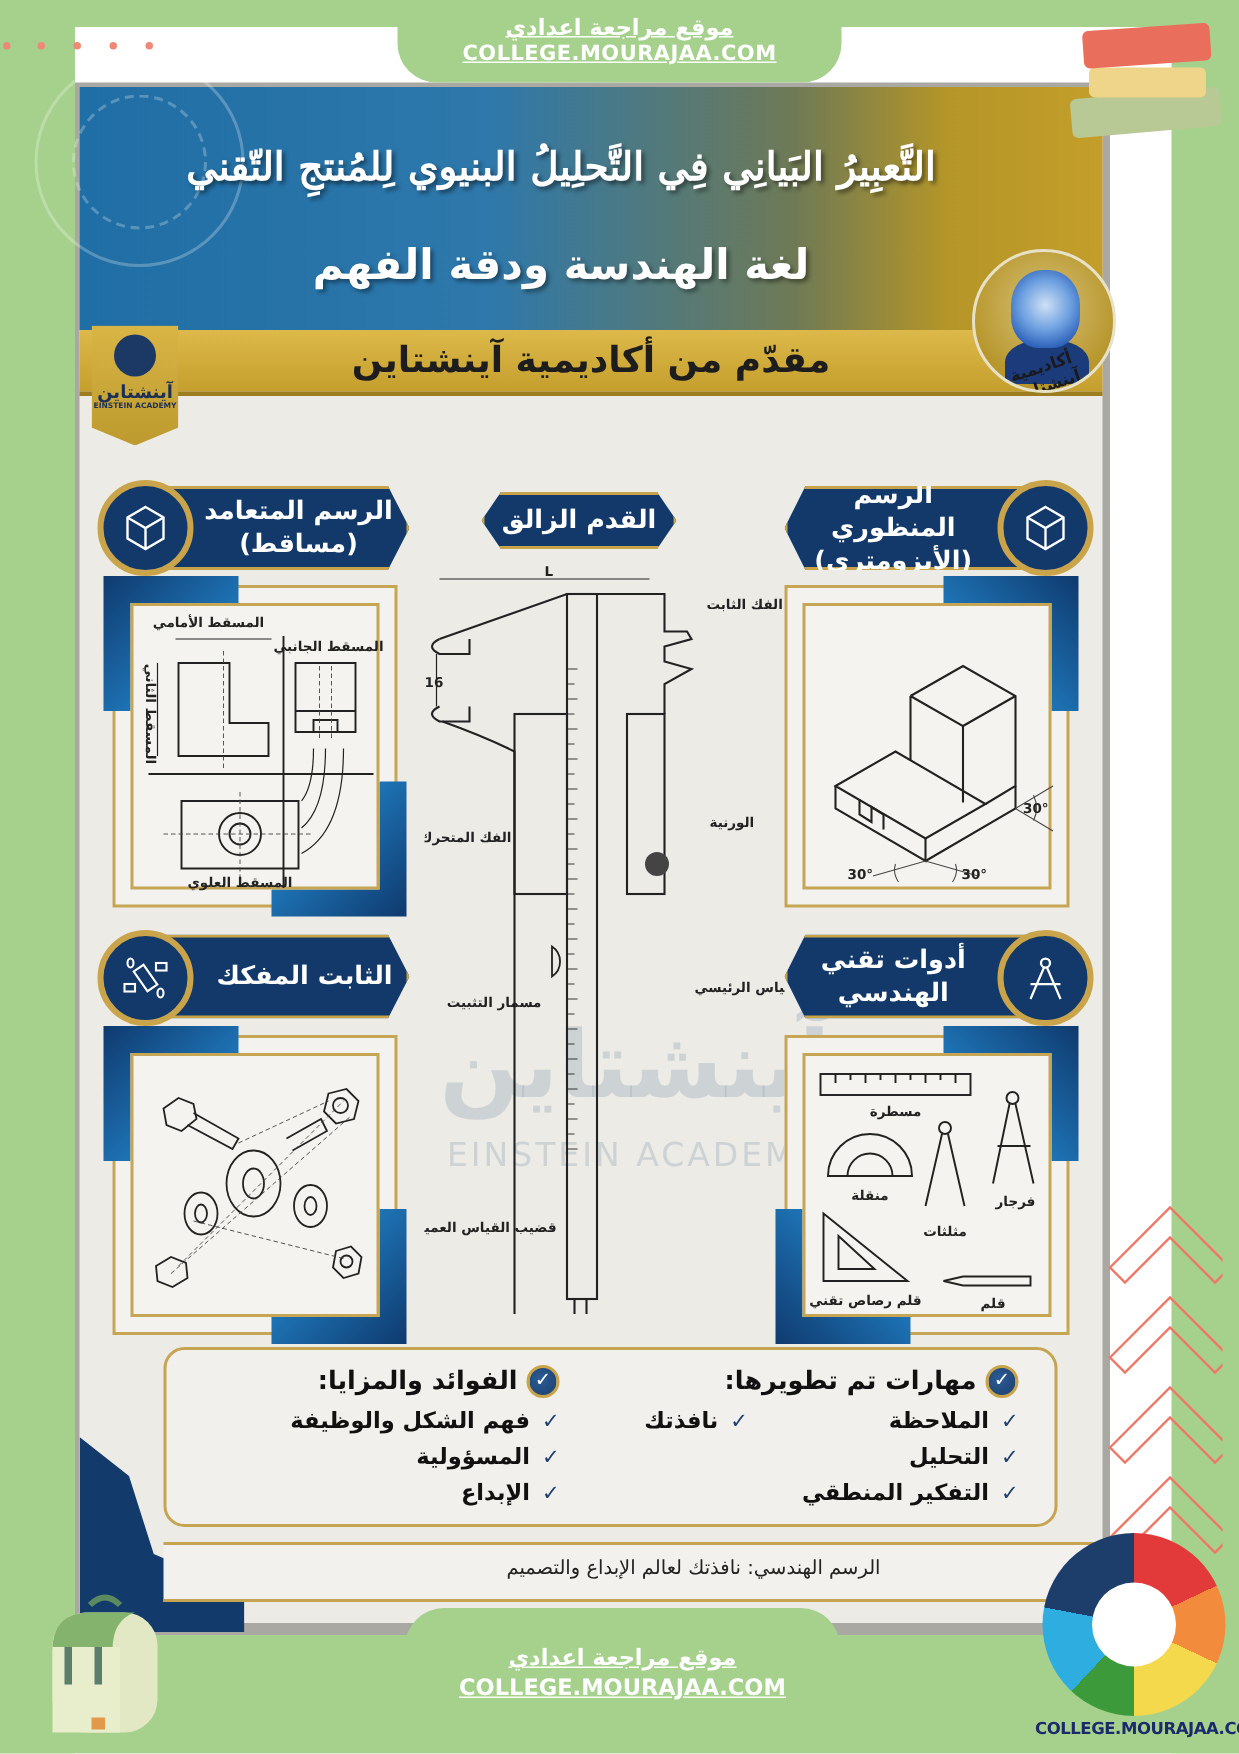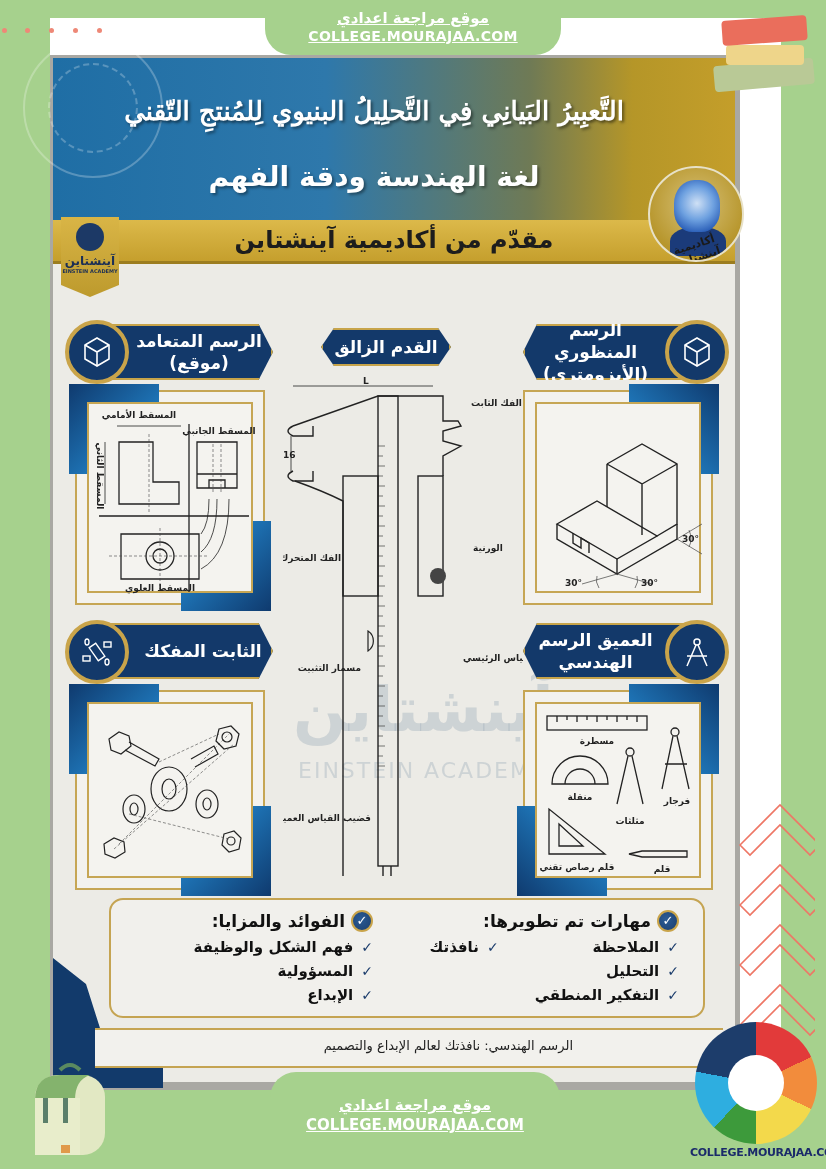--- a/index.html
+++ b/index.html
@@ -136,21 +136,21 @@
   .check-badge {
     width: 22px; height: 22px; border-radius: 50%;
     background: radial-gradient(circle at 40% 40%, #2a5b95, #1d3f6e);
     border: 2px solid #c9a44a; color: #fff; font-size: 13px; line-height: 18px; text-align: center;
   }
   .info-item { font-size: 15px; font-weight: bold; color: #111; margin-top: 6px; }
   .info-item .tick { color: #1c3d6c; margin-left: 8px; font-size: 14px; }
   .skills-grid { display: grid; grid-template-columns: auto auto; column-gap: 36px; row-gap: 0; }
 
   .footer-strip {
-    position: absolute; left: 42px; top: 970px; width: 628px; height: 40px;
+    position: absolute; left: 56px; top: 970px; width: 628px; height: 40px;
     background: #f2f1ed; border-top: 2px solid #c5a452; border-bottom: 2px solid #c5a452;
   }
   .footer-text {
     position: absolute; right: 150px; top: 8px; direction: rtl;
     font-size: 13px; color: #222;
   }
   .bl-corner {
     position: absolute; left: 0; top: 900px; width: 110px; height: 130px;
     background: #123a6b;
     clip-path: polygon(0 0, 30% 20%, 45% 60%, 100% 80%, 100% 100%, 0 100%);
@@ -214,21 +214,21 @@
       <div class="ar">آينشتاين</div>
       <div class="en">EINSTEIN ACADEMY</div>
     </div>
 
     <div class="watermark">آينشتاين</div>
     <div class="watermark-en">EINSTEIN ACADEMY</div>
 
     <div class="plate right-arrow" style="left:40px; top:266px; width:180px;">
       <div dir="rtl" style="margin-left:32px;">
         <div>الرسم المتعامد</div>
-        <div>(موقع)</div>
+        <div>(مساقط)</div>
       </div>
     </div>
     <div class="plate-circle" style="left:12px; top:262px;">
       <svg width="36" height="36" viewBox="0 0 36 36">
           <g fill="none" stroke="#fff" stroke-width="1.6">
             <path d="M18 4 L30 11 L30 25 L18 32 L6 25 L6 11 Z"></path>
             <path d="M6 11 L18 18 L30 11 M18 18 L18 32"></path>
           </g>
         </svg>
     </div>
@@ -365,21 +365,21 @@
           </g>
           <g stroke="#444" stroke-width="0.6" stroke-dasharray="3,2">
             <path d="M70 58 L130 30 M30 140 L140 30 M40 110 L140 135 M25 145 L145 40"></path>
           </g>
         </svg>
       </div>
     </div>
 
     <div class="plate left-arrow" style="left:470px; top:565px; width:175px;">
       <div dir="rtl" style="margin-right:30px;">
-        <div>العميق الرسم</div>
+        <div>أدوات تقني</div>
         <div>الهندسي</div>
       </div>
     </div>
     <div class="plate-circle" style="left:612px; top:562px;">
       <svg width="36" height="36" viewBox="0 0 36 36">
           <g fill="none" stroke="#fff" stroke-width="1.5">
             <circle cx="18" cy="8" r="3"></circle>
             <path d="M17 11 L8 32 M19 11 L28 32 M8 22 L28 22"></path>
           </g>
         </svg>

